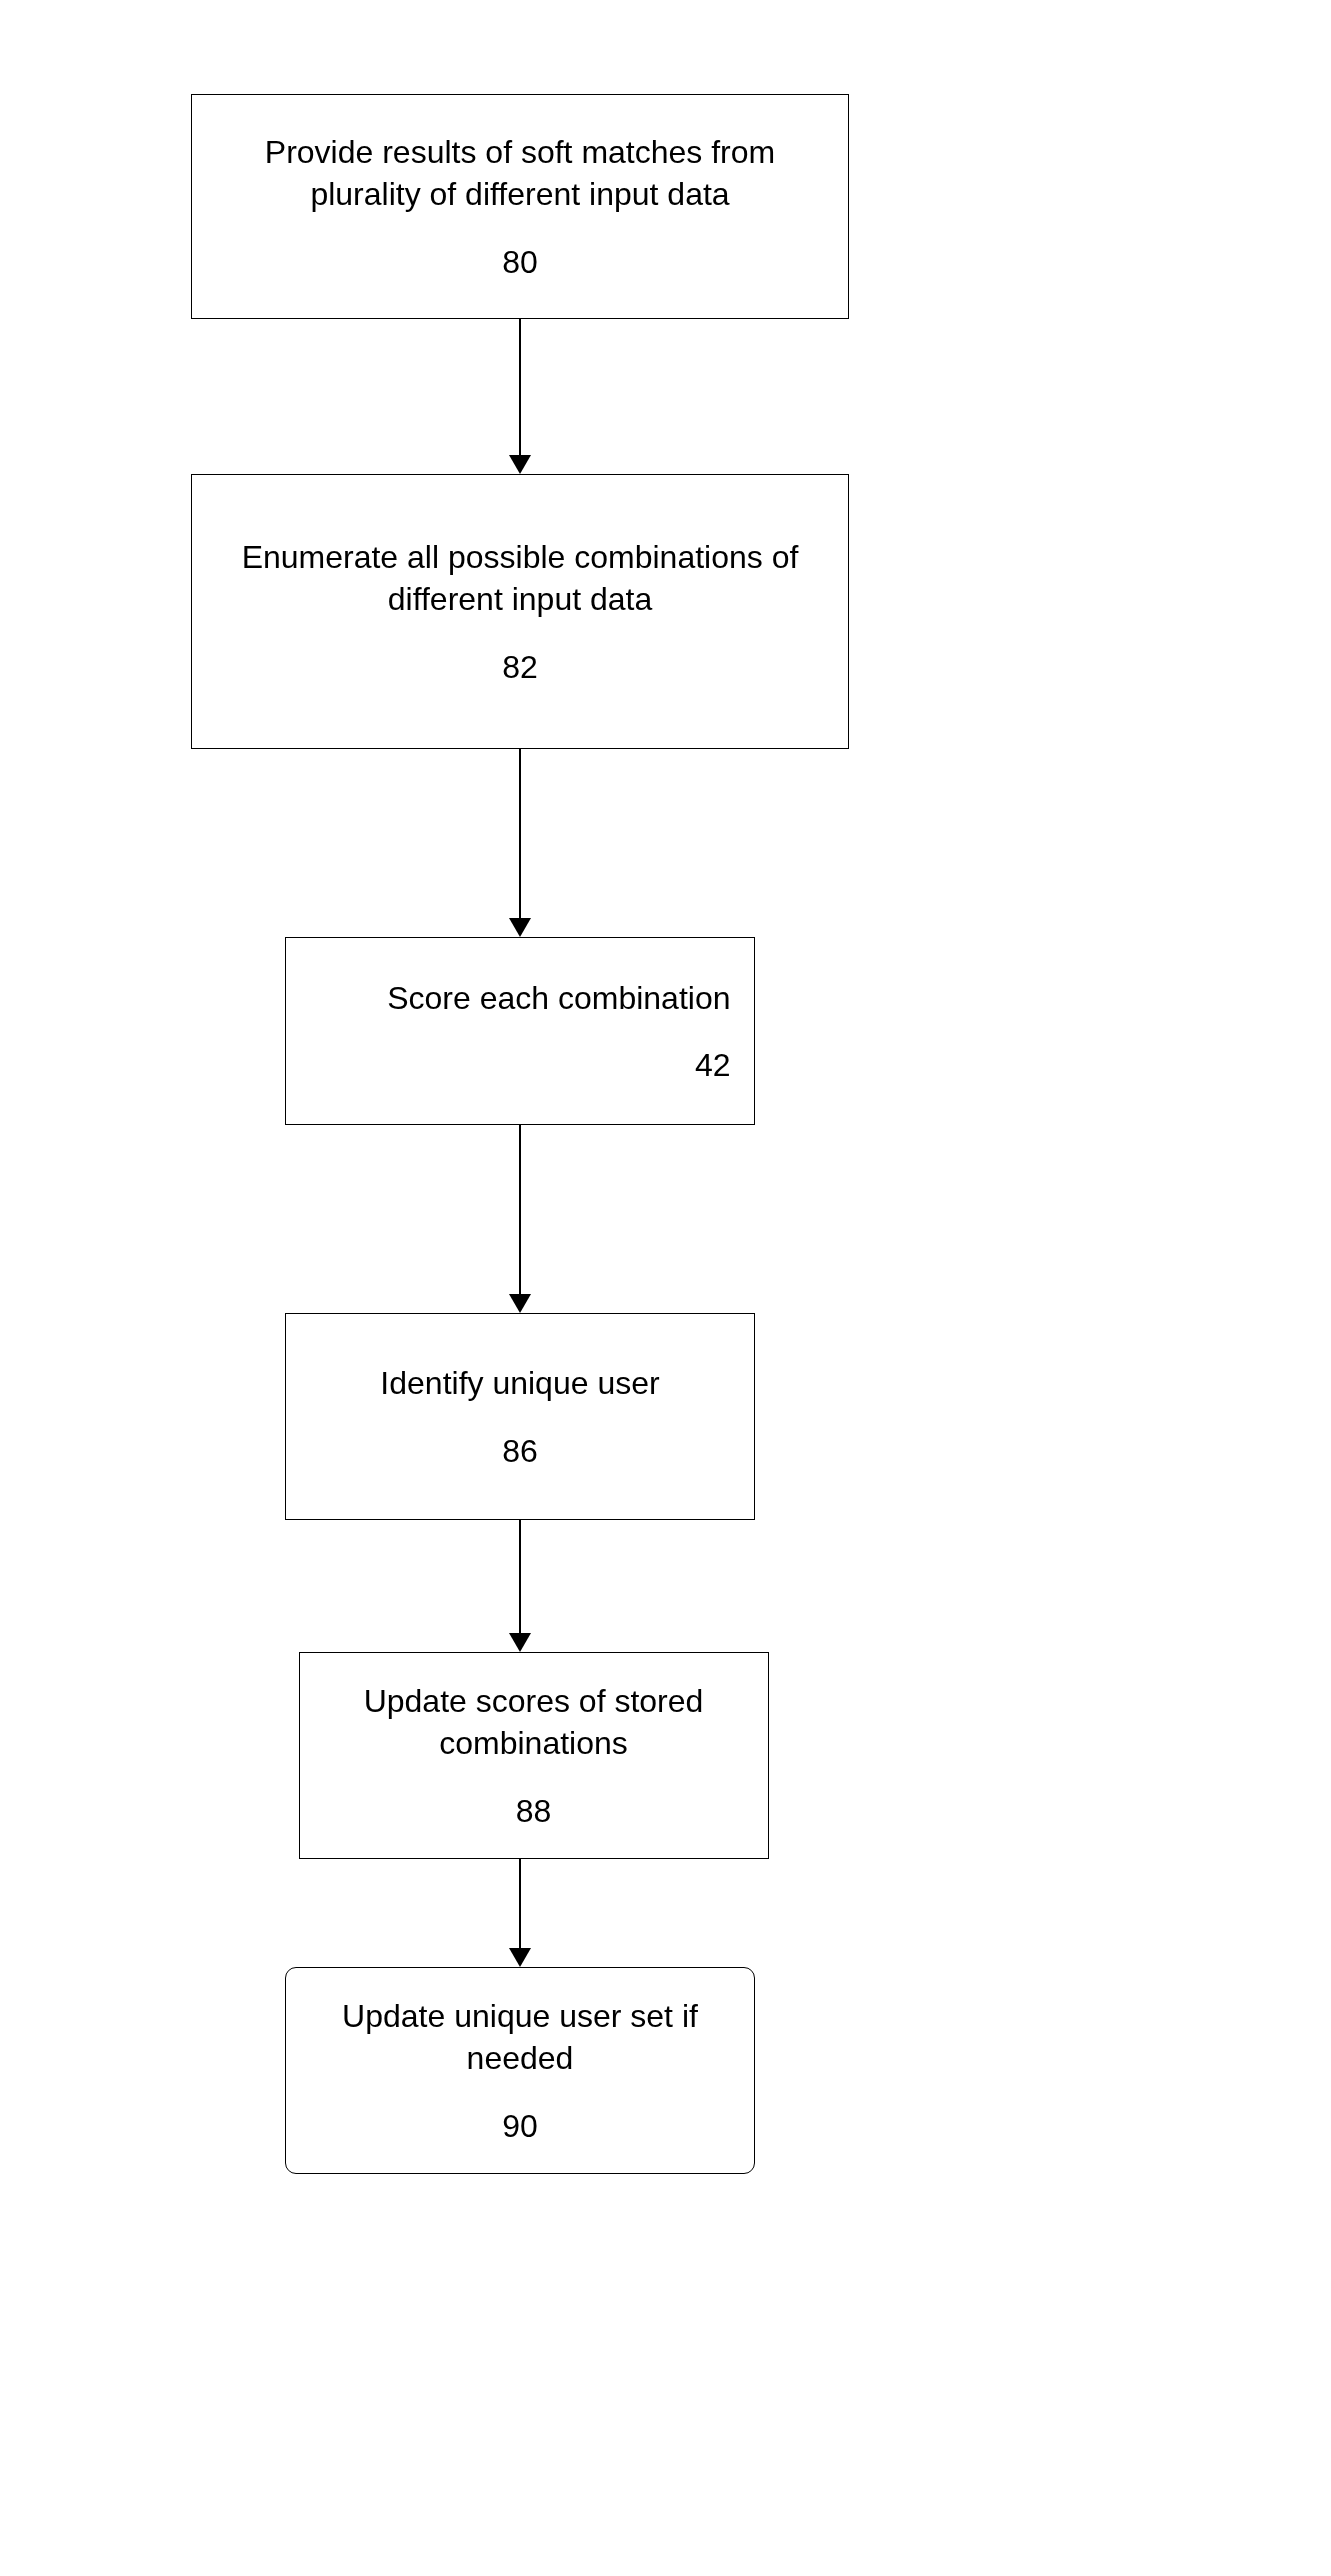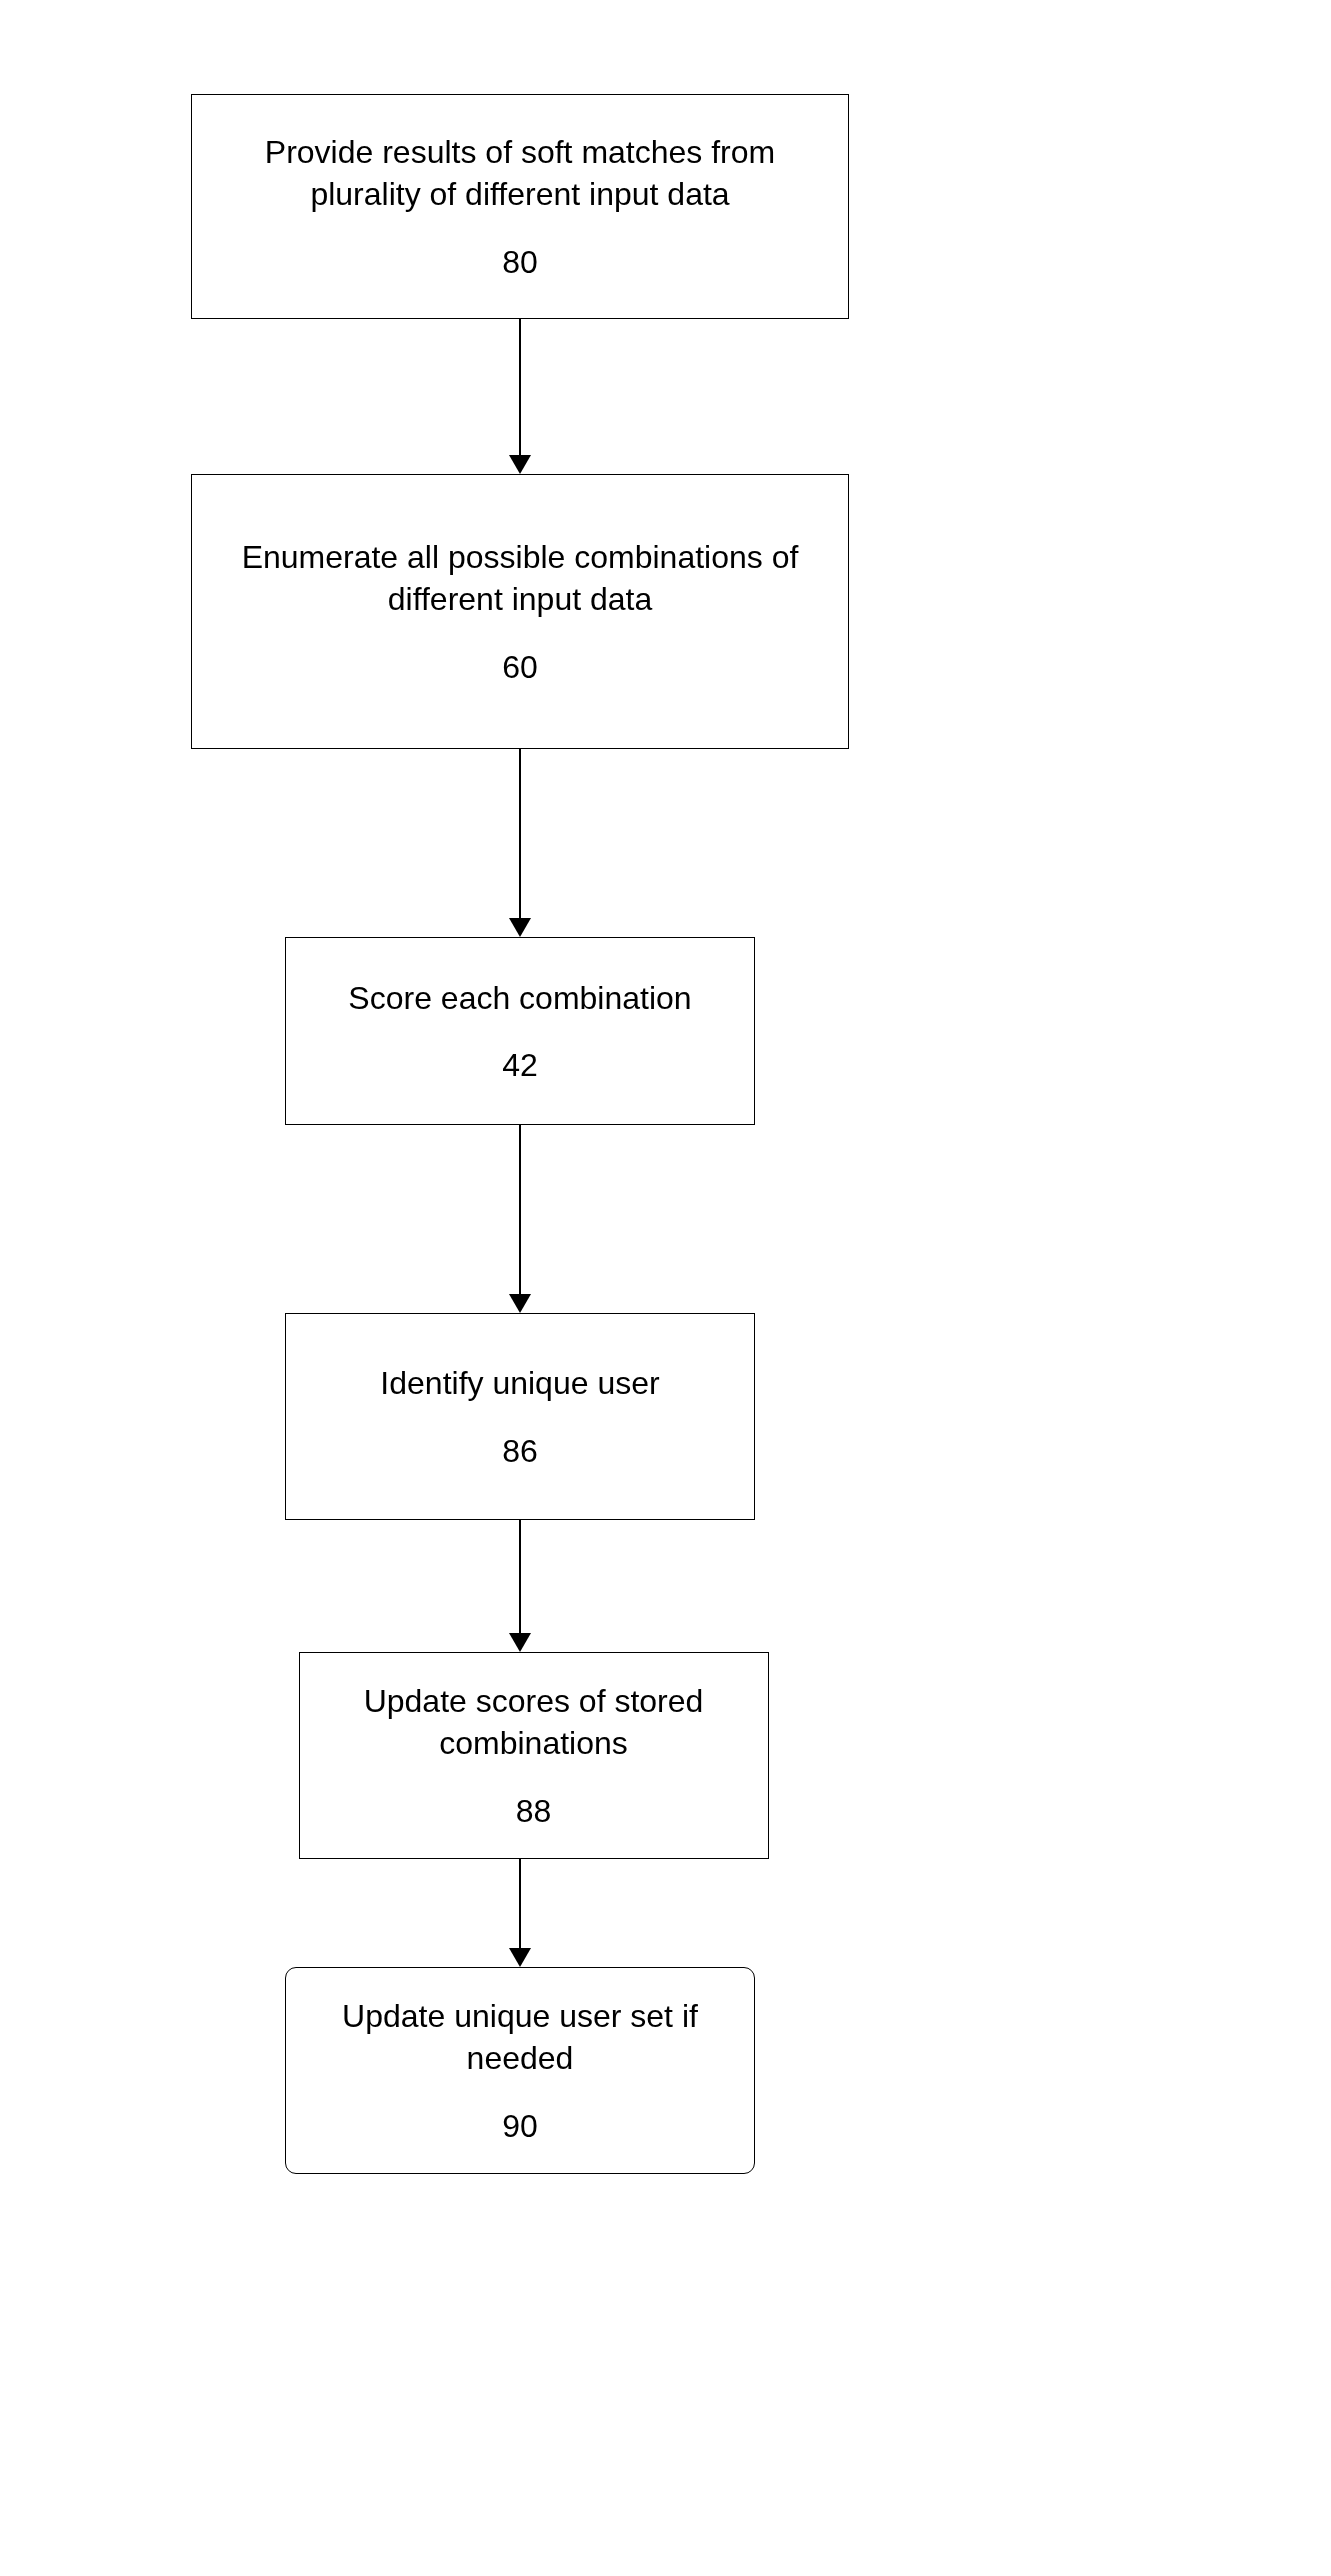--- a/index.html
+++ b/index.html
@@ -37,20 +37,21 @@
       width: 658px;
       height: 225px;
     }
     .box-2 {
       width: 658px;
       height: 275px;
     }
     .box-3 {
       width: 470px;
       height: 188px;
+      align-items: flex-end;
     }
     .box-4 {
       width: 470px;
       height: 207px;
     }
     .box-5 {
       width: 470px;
       height: 207px;
       margin-left: 27px;
     }
@@ -101,21 +102,21 @@
     <div class="box-ref">80</div>
   </div>
 
   <div class="arrow">
     <div class="arrow-line arrow-line-1"></div>
     <div class="arrow-head"></div>
   </div>
 
   <div class="box box-2">
     <div class="box-text">Enumerate all possible combinations of different input data</div>
-    <div class="box-ref">60</div>
+    <div class="box-ref">82</div>
   </div>
 
   <div class="arrow">
     <div class="arrow-line arrow-line-2"></div>
     <div class="arrow-head"></div>
   </div>
 
   <div class="box box-3">
     <div class="box-text">Score each combination</div>
     <div class="box-ref">42</div>

